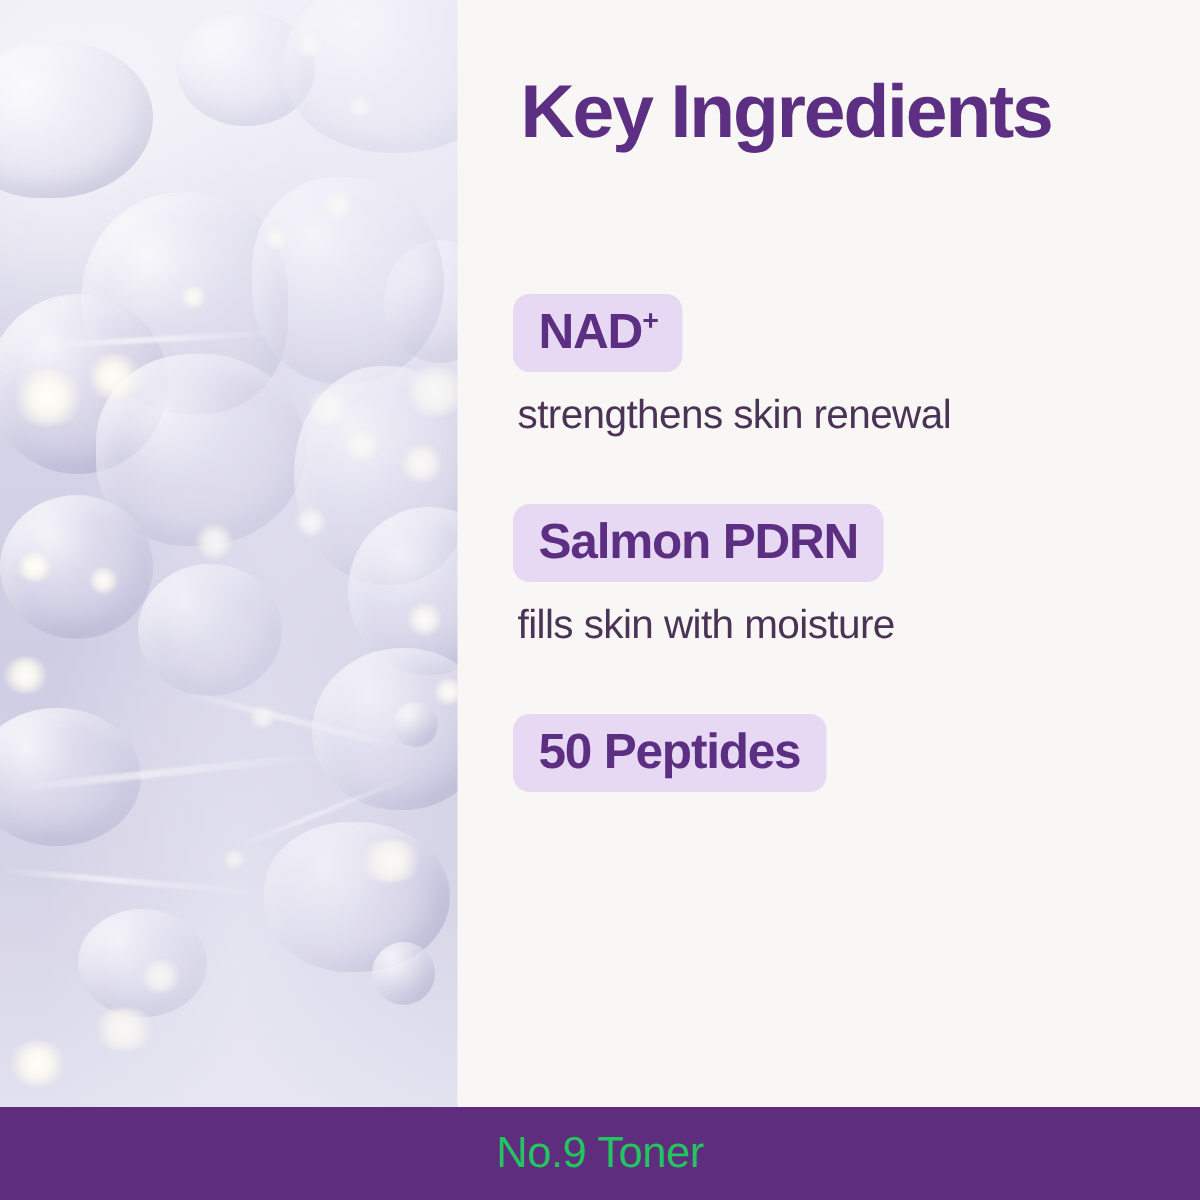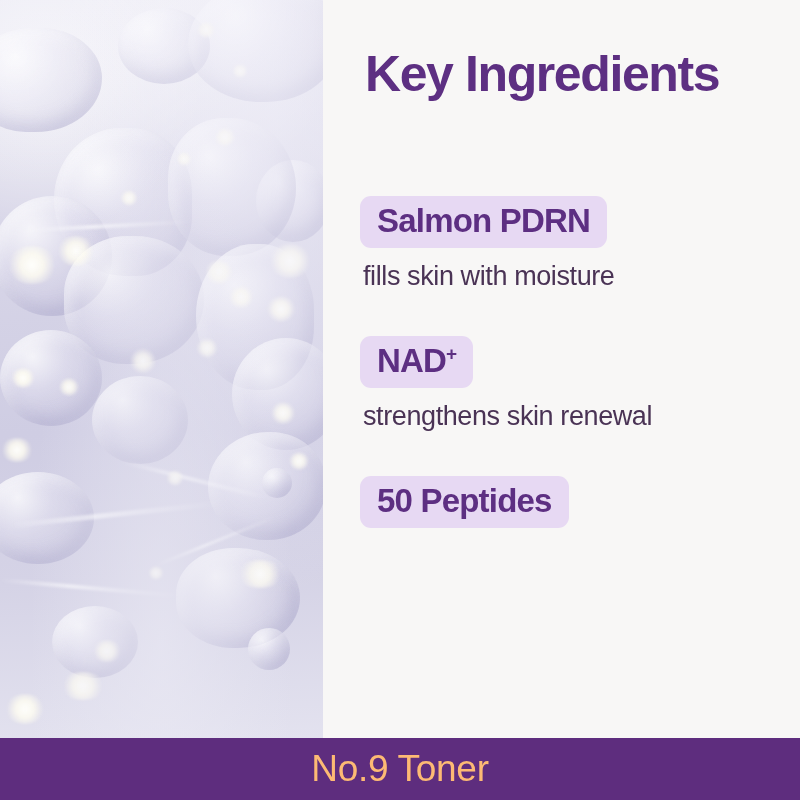--- a/index.html
+++ b/index.html
@@ -130,21 +130,21 @@
     inset: 0;
     background:
       radial-gradient(ellipse at 50% 88%, rgba(233,232,243,0.70) 0%, rgba(233,232,243,0) 58%),
       radial-gradient(ellipse at 85% 16%, rgba(240,239,248,0.60) 0%, rgba(240,239,248,0) 55%),
       linear-gradient(180deg, rgba(244,243,250,0.30) 0%, rgba(244,243,250,0) 26%);
   }
 
   
   .content {
     position: absolute;
-    left: 323px;
+    left: 305px;
     top: 0;
     width: 469px;
     height: 738px;
     background: #f8f7f6;
   }
 
   .headline {
     position: absolute;
     left: 42px;
     top: 48px;
@@ -216,22 +216,22 @@
     top: 738px;
     width: 800px;
     height: 62px;
     background: #5e2d7e;
     display: flex;
     align-items: center;
     justify-content: center;
   }
 
   .banner-text {
-    color: #fdba74;
-    font-size: 37px;
+    color: #22c55e;
+    font-size: 29px;
     font-weight: 400;
     letter-spacing: -0.3px;
   }
 </style>
 </head>
 <body>
 
 <div class="poster">
 
   <div class="image-panel">
@@ -290,30 +290,30 @@
     </div>
   </div>
 
   <div class="content">
 
     <div class="headline">Key Ingredients</div>
 
     <div class="ing-list">
 
       <div class="ing-item">
+        <div class="pill"><span>NAD</span><sup>+</sup></div>
+        <div class="ing-desc">strengthens skin renewal</div>
+      </div>
+
+      <div class="ing-item">
         <div class="pill"><span>Salmon PDRN</span><sup></sup></div>
         <div class="ing-desc">fills skin with moisture</div>
       </div>
 
       <div class="ing-item">
-        <div class="pill"><span>NAD</span><sup>+</sup></div>
-        <div class="ing-desc">strengthens skin renewal</div>
-      </div>
-
-      <div class="ing-item">
         <div class="pill"><span>50 Peptides</span><sup></sup></div>
       </div>
 
     </div>
   </div>
 
   <div class="banner">
     <span class="banner-text">No.9 Toner</span>
   </div>
 

